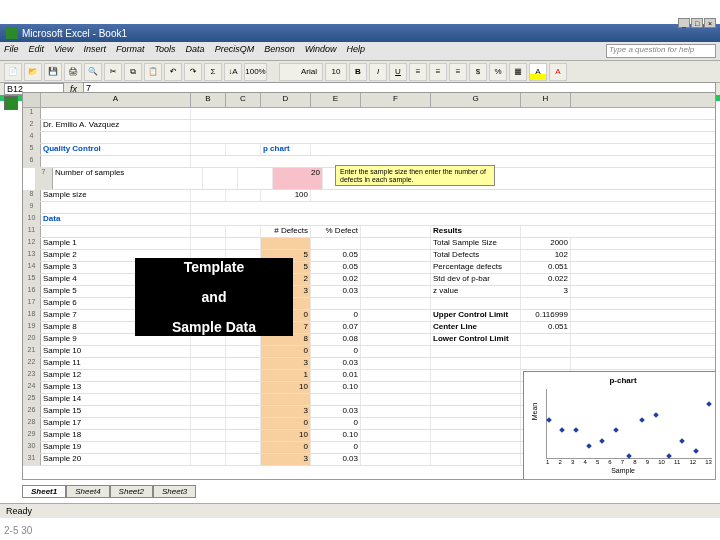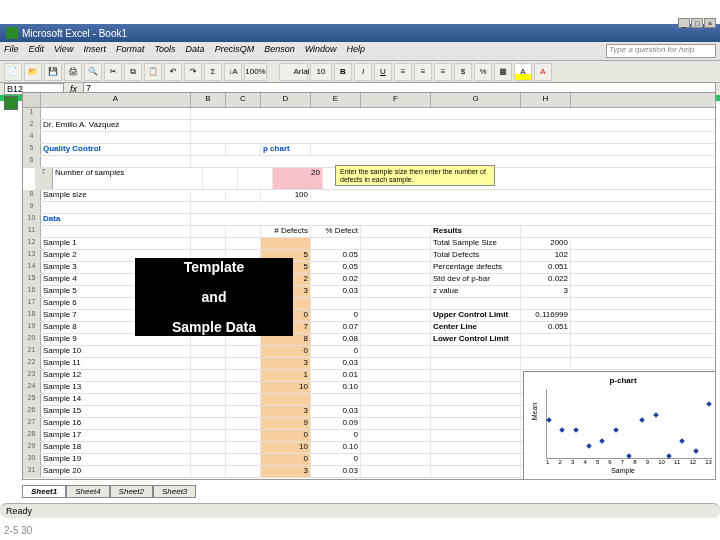--- a/index.html
+++ b/index.html
@@ -37,21 +37,21 @@
 .chart { position: absolute; left: 500px; top: 278px; width: 200px; height: 110px; background: #fff; border: 1px solid #888; z-index: 8; padding: 4px; }
 .chart-title { text-align: center; font-size: 8px; font-weight: bold; }
 .plot { position: relative; height: 70px; margin: 4px 6px 0 18px; border-left: 1px solid #999; border-bottom: 1px solid #999; }
 .pt { position: absolute; width: 4px; height: 4px; background: #2040a0; transform: rotate(45deg); }
 .ylbl { position: absolute; left: 2px; top: 36px; font-size: 7px; transform: rotate(-90deg); }
 .xticks { display: flex; justify-content: space-between; font-size: 6px; margin: 0 6px 0 18px; }
 .xlbl { text-align: center; font-size: 7px; margin-top: 2px; }
 .sheet-tabs { position: absolute; left: 22px; bottom: 42px; display: flex; font-size: 8px; }
 .st { border: 1px solid #888; padding: 1px 8px; background: #e8e8e0; font-style: italic; }
 .st.active { background: #fff; font-weight: bold; }
-.status { position: absolute; left: 0; bottom: 22px; right: 0; background: #e8e8e0; padding: 2px 6px; font-size: 9px; border-top: 1px solid #aaa; border-radius: 7px; }
+.status { position: absolute; left: 0; bottom: 22px; right: 0; background: #e8e8e0; padding: 2px 6px; font-size: 9px; border-top: 1px solid #aaa; }
 .slide-n { position: absolute; left: 4px; bottom: 4px; font-size: 10px; color: #888; }
 .win-ctrl { position: absolute; right: 4px; top: 18px; display: flex; gap: 1px; }
 .win-ctrl span { width: 12px; height: 10px; background: #d0d0c8; border: 1px solid #888; font-size: 7px; text-align: center; line-height: 9px; }
 </style>
 </head>
 <body>
 
 <div class="titlebar">
   <span class="icon"></span>
   <span>Microsoft Excel - Book1</span>
@@ -85,21 +85,21 @@
   <span class="tbtn">🔍</span>
   <span class="tbtn">✂</span>
   <span class="tbtn">⧉</span>
   <span class="tbtn">📋</span>
   <span class="tbtn">↶</span>
   <span class="tbtn">↷</span>
   <span class="tbtn">Σ</span>
   <span class="tbtn">↓A</span>
   <span class="tbtn" style="width:23px">100%</span>
   <span style="width:8px"></span>
-  <span class="tbtn" style="width:29px;text-align:left;padding-left:16px">Arial</span>
+  <span class="tbtn" style="width:44px;text-align:left;padding-left:16px">Arial</span>
   <span class="tbtn" style="width:22px">10</span>
   <span class="tbtn">
       <b>B</b>
     </span>
   <span class="tbtn">
       <i>I</i>
     </span>
   <span class="tbtn">
       <u>U</u>
     </span>
@@ -348,31 +348,20 @@
         <div class="c A ">Sample 15</div>
         <div class="c B "></div>
         <div class="c C "></div>
         <div class="c D peach tar">3</div>
         <div class="c E tar">0.03</div>
         <div class="c F "></div>
         <div class="c G "></div>
         <div class="c H "></div>
       </div>
       <div class="r">
-        <div class="rn">27</div>
-        <div class="c A ">Sample 16</div>
-        <div class="c B "></div>
-        <div class="c C "></div>
-        <div class="c D peach tar">9</div>
-        <div class="c E tar">0.09</div>
-        <div class="c F "></div>
-        <div class="c G "></div>
-        <div class="c H "></div>
-      </div>
-      <div class="r">
         <div class="rn">28</div>
         <div class="c A ">Sample 17</div>
         <div class="c B "></div>
         <div class="c C "></div>
         <div class="c D peach tar">0</div>
         <div class="c E tar">0</div>
         <div class="c F "></div>
         <div class="c G "></div>
         <div class="c H "></div>
       </div>

